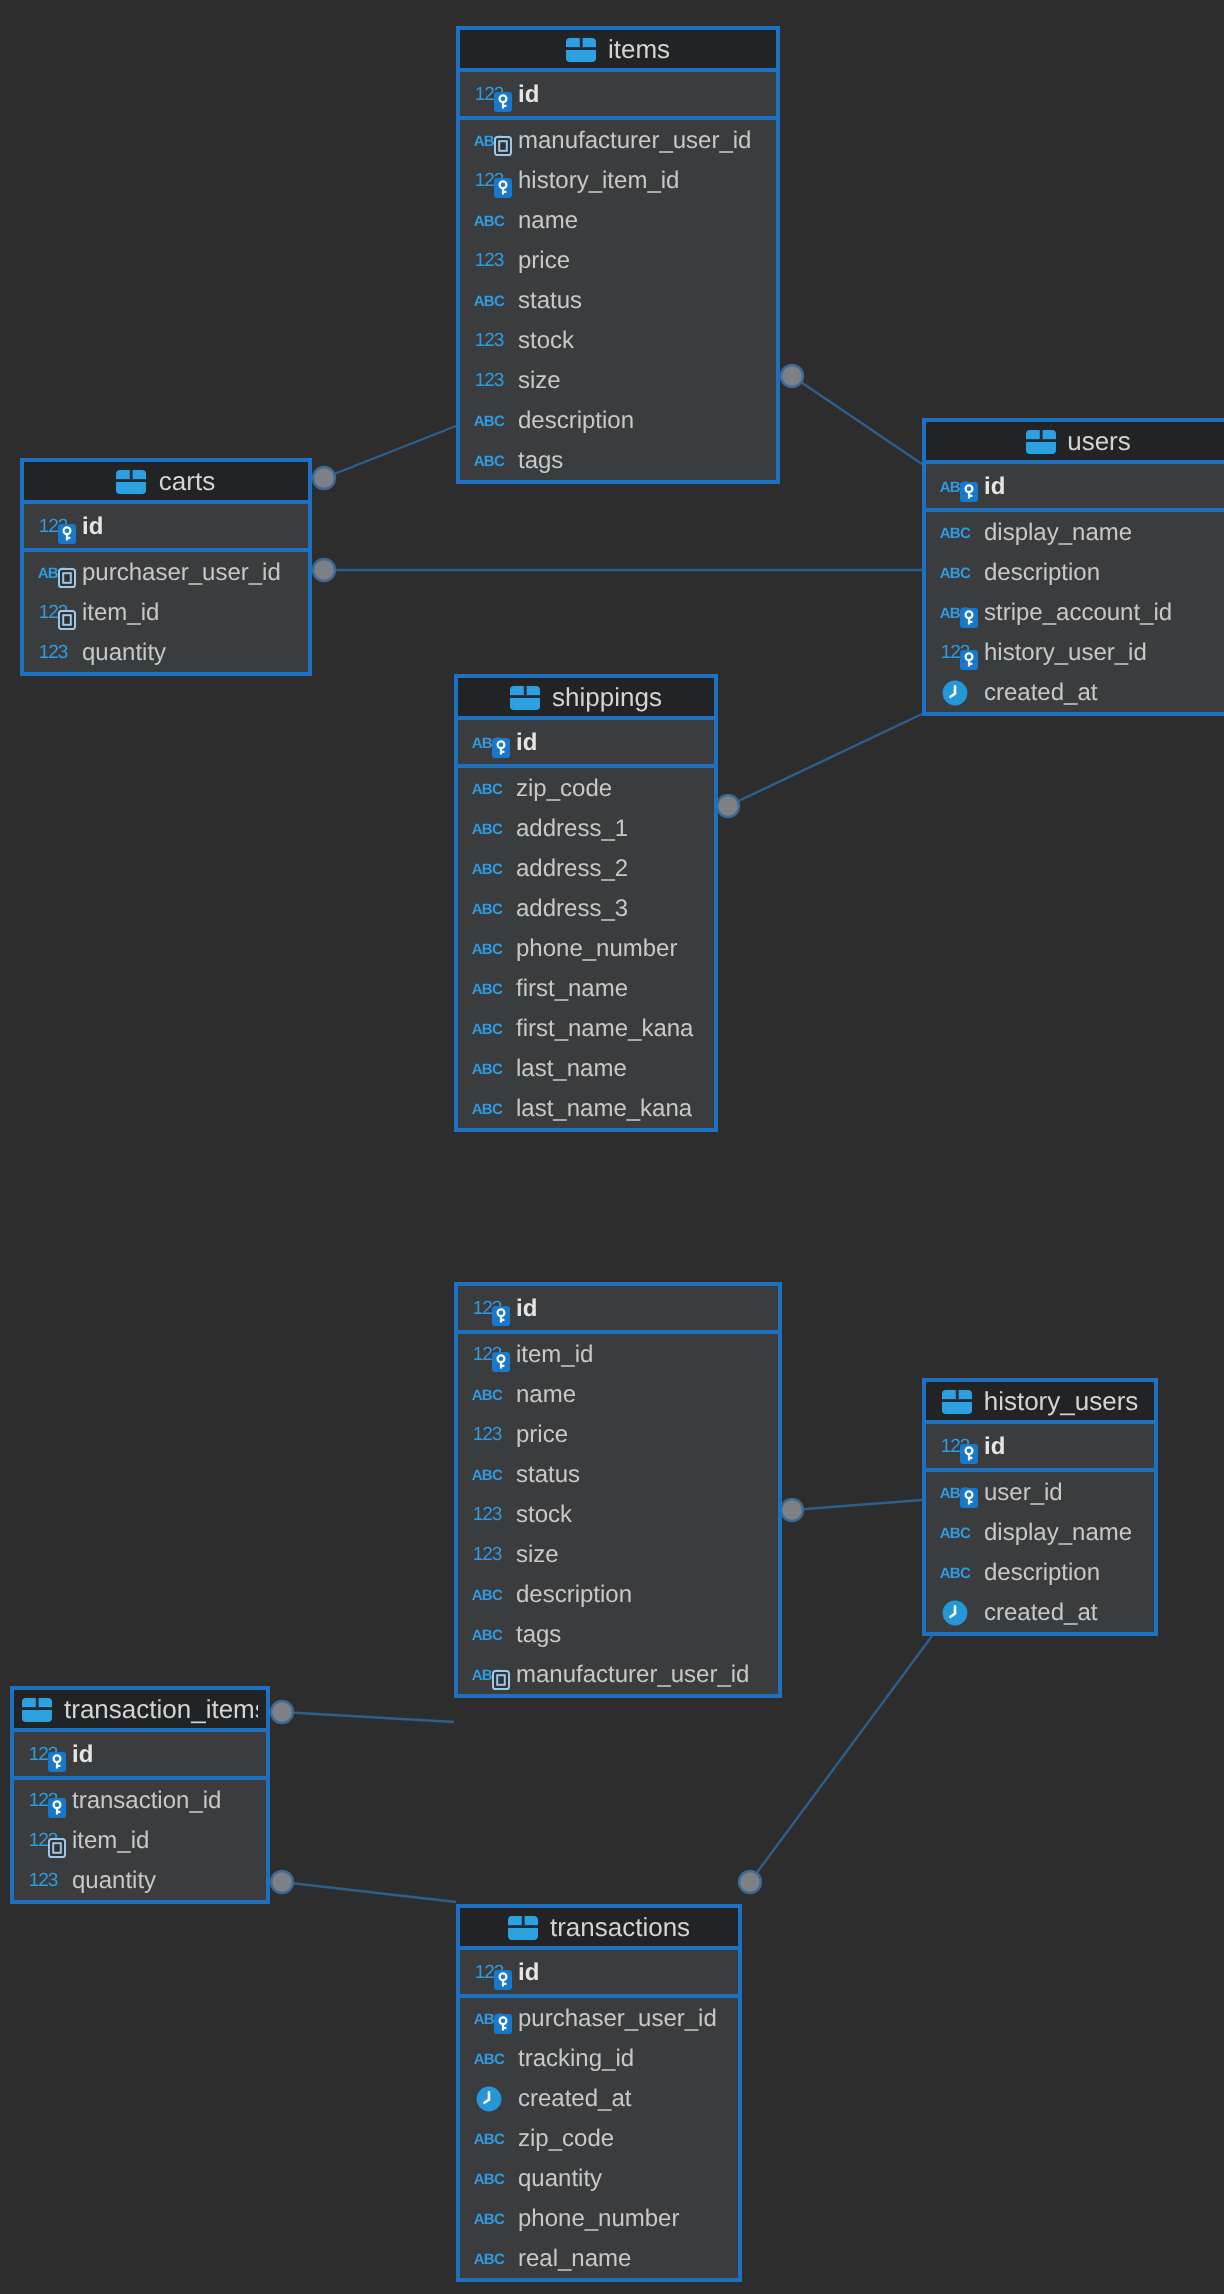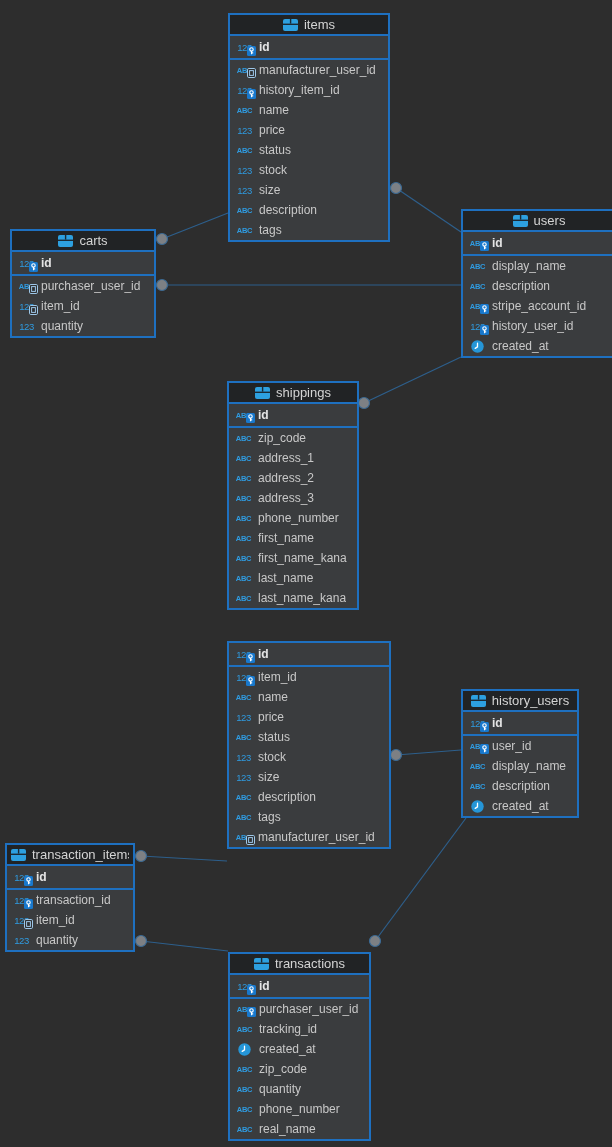--- a/index.html
+++ b/index.html
@@ -273,21 +273,21 @@
             <span class="type-icon">
               <svg width="13" height="13" viewBox="0 0 13 13">
                 <circle cx="6.5" cy="6.5" r="6.2" fill="#2596d8"></circle>
                 <path d="M6.5 3.2 L6.5 6.8 L4.2 8.4" fill="none" stroke="#fff" stroke-width="1.3" stroke-linecap="round"></path>
               </svg>
             </span>
             <span class="col-name">created_at</span>
           </div>
         </div>
       </div>
-      <div class="table-node" style="left: 227px; top: 337px; width: 132px; margin-top: 44px;">
+      <div class="table-node" style="left: 227px; top: 337px; width: 132px;">
         <div class="t-header">
           <span class="t-icon">
             <svg width="15" height="12" viewBox="0 0 15 12">
               <rect x="0" y="0" width="15" height="12" rx="2" fill="#2da0e0"></rect>
               <rect x="0" y="4.6" width="15" height="1.4" fill="#1a2a36"></rect>
               <rect x="6.9" y="0" width="1.4" height="4.6" fill="#1a2a36"></rect>
             </svg>
           </span>
           <span class="t-title">shippings</span>
         </div>

